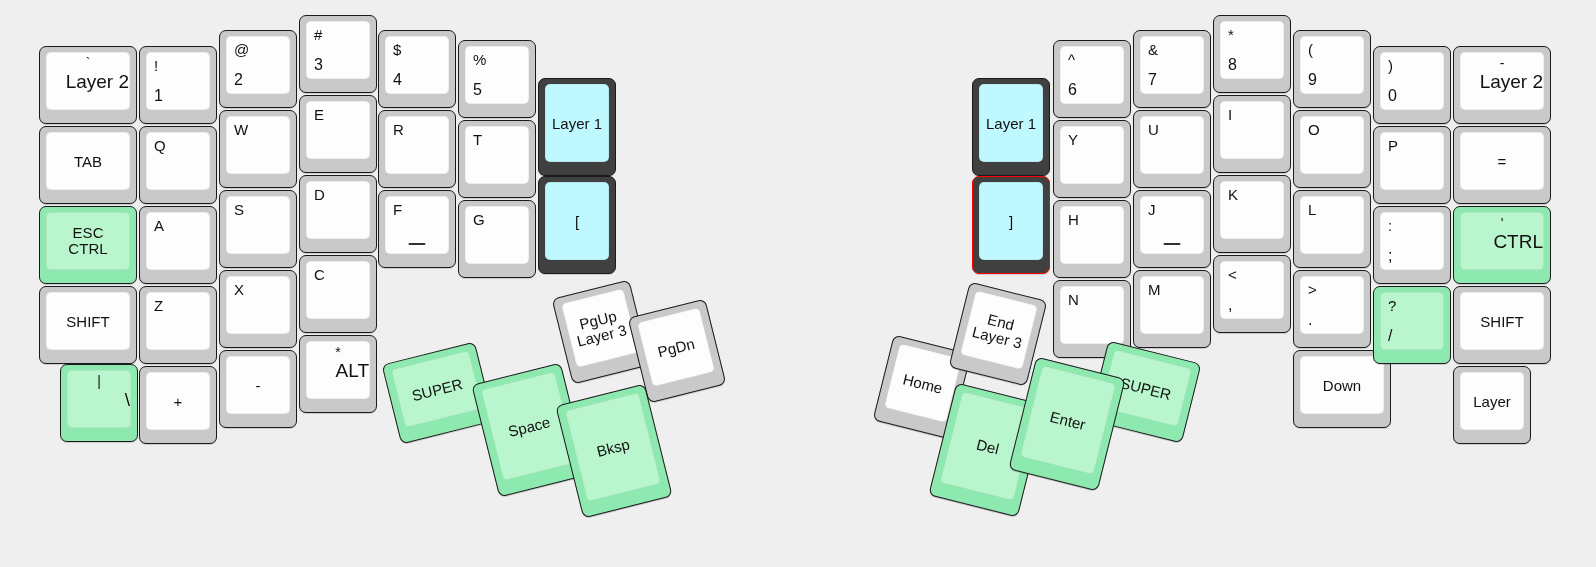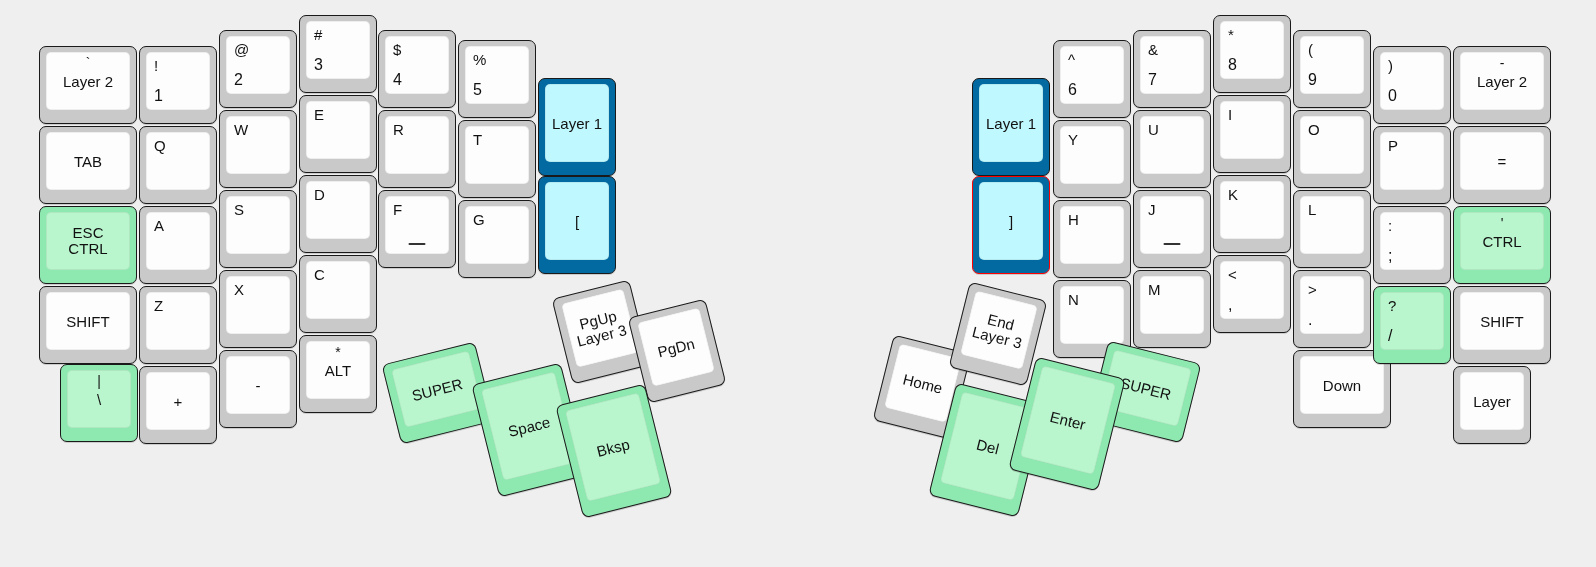--- a/index.html
+++ b/index.html
@@ -15,30 +15,30 @@
        left:6px;right:6px;top:5px;bottom:13px;
        display:flex;flex-direction:column;align-items:center;justify-content:center;
        overflow:hidden;}
 
   
   .lg{font-size:15px;line-height:1.06;color:#111;text-align:center;white-space:pre;letter-spacing:.1px;}
   .shifted{position:absolute;top:4px;left:7px;font-size:15px;color:#111;text-align:left;}
   .base{position:absolute;bottom:4px;left:7px;font-size:16px;color:#111;text-align:left;}
   .ctr{font-size:15px;color:#111;text-align:center;}
   .topc{position:absolute;top:2px;left:0;right:0;text-align:center;font-size:14px;color:#111;}
-  .ctr2{position:absolute;top:50%;left:0;right:0;transform:translateY(-45%);text-align:center;font-size:15px;color:#111;}
+  .ctr2{position:absolute;top:50%;left:0;right:0;transform:translateY(-45%);text-align:right;font-size:19px;color:#111;}
   .homing{position:absolute;bottom:8px;left:50%;transform:translateX(-50%);
           width:17px;height:2px;background:#333;border-radius:1px;}
 
   
   .k-white{background:#c9c9c9;}
   .k-white > .cap{background:#fdfdfd;}
   .k-green{background:#8ee9b0;}
   .k-green > .cap{background:#b9f6cd;}
-  .k-cyan{background:#0369a1;}
+  .k-cyan{background:#404040;}
   .k-cyan > .cap{background:#c0f8ff;}
   .k-sel{border-color:#ff0000;border-width:1.6px;}
 
   
   .thumb > .cap{left:7px;right:7px;top:6px;bottom:14px;}
 </style>
 </head>
 <body style="background: rgb(239, 239, 239);">
 
 <div id="stage" style="background: rgb(239, 239, 239);">

